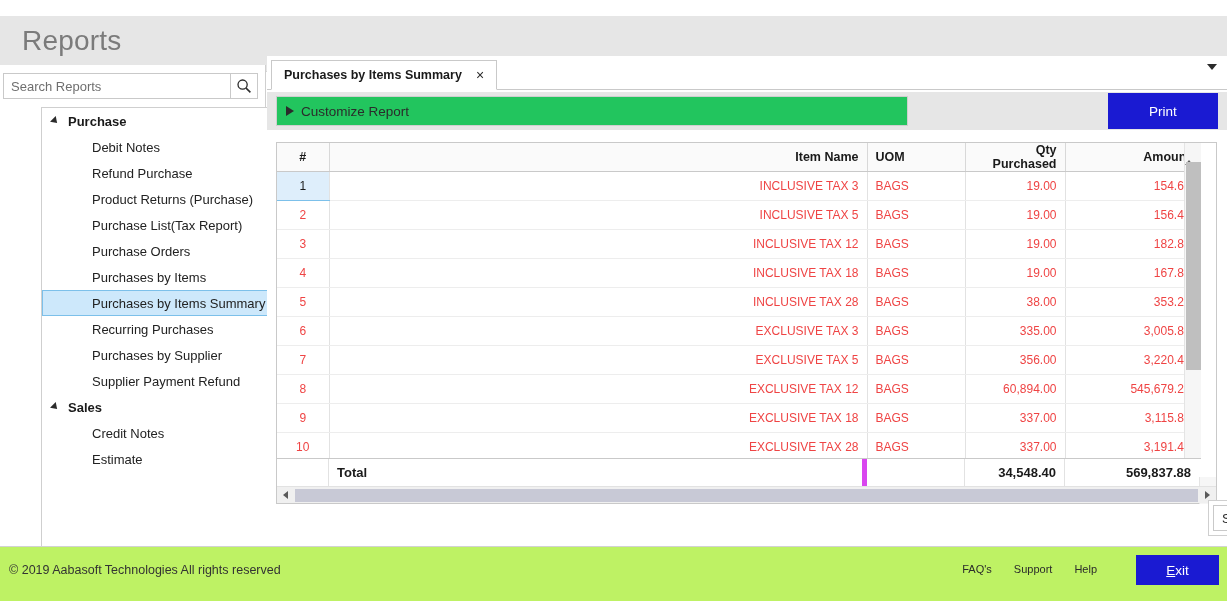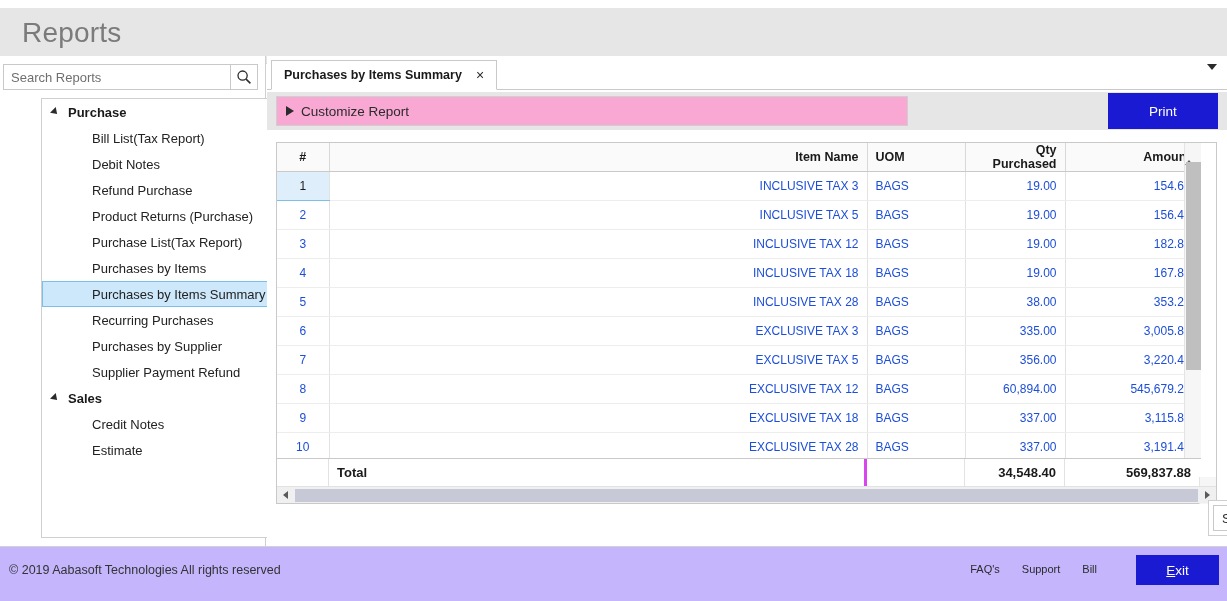--- a/index.html
+++ b/index.html
@@ -7,34 +7,34 @@
     margin: 0; padding: 0;
     width: 1227px; height: 601px;
     overflow: hidden;
     font-family: "Liberation Sans", sans-serif;
     background: #ffffff;
     -webkit-font-smoothing: antialiased;
   }
 
   
   .title-bar {
-    position: absolute; left: 0; top: 8px;
+    position: absolute; left: 0; top: 16px;
     width: 1227px; height: 56px;
     background: #e6e6e6;
     border-bottom: 1px solid #d6d6d6;
   }
   .title-bar .app-title {
     position: absolute; left: 22px; top: 9px;
     font-size: 28px; font-weight: 400;
     color: #7b7b7b; letter-spacing: .2px;
   }
 
   
   .left-panel {
-    position: absolute; left: 0; top: 56px;
+    position: absolute; left: 0; top: 65px;
     width: 266px; height: 490px;
     background: #ffffff;
     border-right: 1px solid #cfcfcf;
   }
   .search-row {
     position: absolute; left: 3px; top: 8px;
     width: 255px; height: 26px;
     display: flex;
   }
   .search-input {
@@ -158,21 +158,21 @@
 
   .toolbar {
     position: absolute; left: 0; top: 36px;
     width: 960px; height: 38px;
     background: #e6e6e6;
     display: flex; align-items: center;
   }
   .customize-bar {
     position: absolute; left: 9px; top: 4px;
     width: 632px; height: 30px;
-    background: #f9a8d4; border: 1px solid #cfcfcf;
+    background: #22c55e; border: 1px solid #cfcfcf;
     display: flex; align-items: center; padding-left: 9px;
     font-size: 13.5px; color: #2b2b2b; cursor: pointer;
   }
   .tri-right {
     width: 0; height: 0; margin-right: 7px;
     border-left: 8px solid #2b2b2b;
     border-top: 5px solid transparent;
     border-bottom: 5px solid transparent;
   }
   .print-btn {
@@ -200,21 +200,21 @@
     background: #fafafa;
     border-right: 1px solid #d8d8d8;
     border-bottom: 1px solid #c9c9c9;
     font-size: 12.5px; font-weight: bold; color: #1a1a1a;
     padding: 0 8px;
   }
   table.grid td {
     height: 29px;
     border-right: 1px solid #e2e2e2;
     border-bottom: 1px solid #ededed;
-    font-size: 12px; color: #1d4ed8;
+    font-size: 12px; color: #ef4444;
     padding: 0 8px;
     white-space: nowrap; overflow: hidden;
   }
   .c-num  { width: 52px;  text-align: center; }
   .c-item { width: 538px; text-align: right; }
   .c-uom  { width: 98px;  text-align: left; }
   .c-qty  { width: 100px; text-align: right; }
   .c-amt  { width: 134px; text-align: right; }
   td.c-amt, th.c-amt { border-right: none; }
   tr.row-selected td.c-num {
@@ -236,21 +236,21 @@
   .total-row {
     position: absolute; left: 0; bottom: 17px;
     width: 924px; height: 28px;
     background: #ffffff;
     border-top: 1px solid #c9c9c9;
     display: flex; align-items: center;
     font-size: 13px; font-weight: bold; color: #1a1a1a;
   }
   .total-row .cell { padding: 0 8px; height: 28px; display: flex; align-items: center; }
   .total-row .t-num  { width: 52px;  border-right: 1px solid #e2e2e2; }
-  .total-row .t-item { width: 538px; border-right: 3px solid #d946ef; }
+  .total-row .t-item { width: 538px; border-right: 5px solid #d946ef; }
   .total-row .t-uom  { width: 98px;  border-right: 1px solid #e2e2e2; }
   .total-row .t-qty  { width: 100px; border-right: 1px solid #e2e2e2; justify-content: flex-end; }
   .total-row .t-amt  { width: 134px; justify-content: flex-end; }
 
   .hscroll {
     position: absolute; left: 0; bottom: 0;
     width: 939px; height: 17px;
     background: #f0f0f0;
     border-top: 1px solid #e2e2e2;
     display: flex; align-items: center;
@@ -288,21 +288,21 @@
     border: 1px solid #c9c9c9; background: #ffffff;
     font-family: "Liberation Sans", sans-serif;
     font-size: 13px; color: #2b2b2b;
     padding: 0 8px; outline: none;
   }
 
   
   .footer {
     position: absolute; left: 0; bottom: 0;
     width: 1227px; height: 55px;
-    background: #c4b5fd;
+    background: #bef264;
     border-top: 1px solid #d2d2d2;
     margin-top: 21px;
   }
   .copyright {
     position: absolute; left: 9px; top: 16px;
     font-size: 12.5px; color: #333333;
   }
   .footer-links {
     position: absolute; right: 130px; top: 16px;
     display: flex; gap: 22px;
@@ -338,33 +338,33 @@
     </div>
   </div>
 
   <div class="tree-box">
     <div class="tree-list" id="tree-list">
         <div class="tree-group">
           <span class="tri"></span>
           <span>Purchase</span>
         </div>
         <div class="tree-item">
-          <span>Bill List(Tax Report)</span>
-        </div>
-        <div class="tree-item">
           <span>Debit Notes</span>
         </div>
         <div class="tree-item">
           <span>Refund Purchase</span>
         </div>
         <div class="tree-item">
           <span>Product Returns (Purchase)</span>
         </div>
         <div class="tree-item">
           <span>Purchase List(Tax Report)</span>
+        </div>
+        <div class="tree-item">
+          <span>Purchase Orders</span>
         </div>
         <div class="tree-item">
           <span>Purchases by Items</span>
         </div>
         <div class="tree-item selected">
           <span>Purchases by Items Summary</span>
         </div>
         <div class="tree-item">
           <span>Recurring Purchases</span>
         </div>
@@ -537,16 +537,16 @@
     <input class="pager-input" type="text" readonly="" value="Showing 1 to 13 of 13" style="">
 
   </div>
 </div>
 
 <div class="footer">
   <div class="copyright">© 2019 Aabasoft Technologies All rights reserved</div>
   <div class="footer-links">
     <a>FAQ's</a>
     <a>Support</a>
-    <a>Bill</a>
+    <a>Help</a>
   </div>
   <button class="exit-btn"><u>E</u><span>xit</span></button>
 </div>
 
 </body></html>

